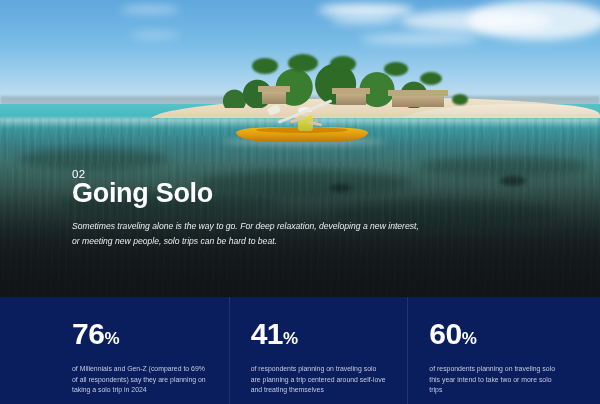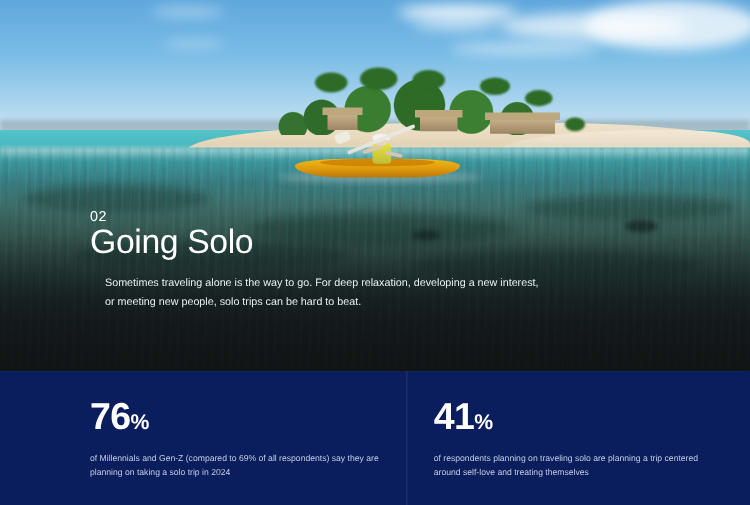--- a/index.html
+++ b/index.html
@@ -180,25 +180,25 @@
     background:rgba(255,255,255,0.35); border-radius:50%; filter:blur(3px);
   }
 
   
   .eyebrow {
     position:absolute; left:72px; top:168px;
     color:#ffffff; font-size:11.5px; font-weight:400; letter-spacing:.4px;
   }
   .headline {
     position:absolute; left:72px; top:178px;
-    color:#ffffff; font-size:27px; font-weight:400; letter-spacing:-.3px;
+    color:#ffffff; font-size:27px; font-weight:700; letter-spacing:-.3px;
   }
   .intro {
-    position:absolute; left:84px; top:219px; width:350px;
-    color:#e9eef0; font-size:8.6px; font-weight:400; line-height:15px;
+    position:absolute; left:72px; top:219px; width:350px;
+    color:#e9eef0; font-size:8.6px; font-weight:400; line-height:15px;font-style:italic;
   }
 
   
   .stats {
     position:absolute; left:0; top:297px; width:600px; height:107px;
     background:#0a1d5c;
     display:flex;
   }
   .stat {
     position:relative;
@@ -309,16 +309,22 @@
       <div class="stat-caption">of Millennials and Gen-Z (compared to 69% of all respondents) say they are planning on taking a solo trip in 2024</div>
     </div>
 
     <div class="stat">
       <div class="stat-value">
         <span>41</span><span class="pct">%</span>
       </div>
       <div class="stat-caption">of respondents planning on traveling solo are planning a trip centered around self-love and treating themselves</div>
     </div>
 
+    <div class="stat">
+      <div class="stat-value">
+        <span>60</span><span class="pct">%</span>
+      </div>
+      <div class="stat-caption">of respondents planning on traveling solo this year intend to take two or more solo trips</div>
+    </div>
 
   </div>
 
 </div>
 
 </body></html>

